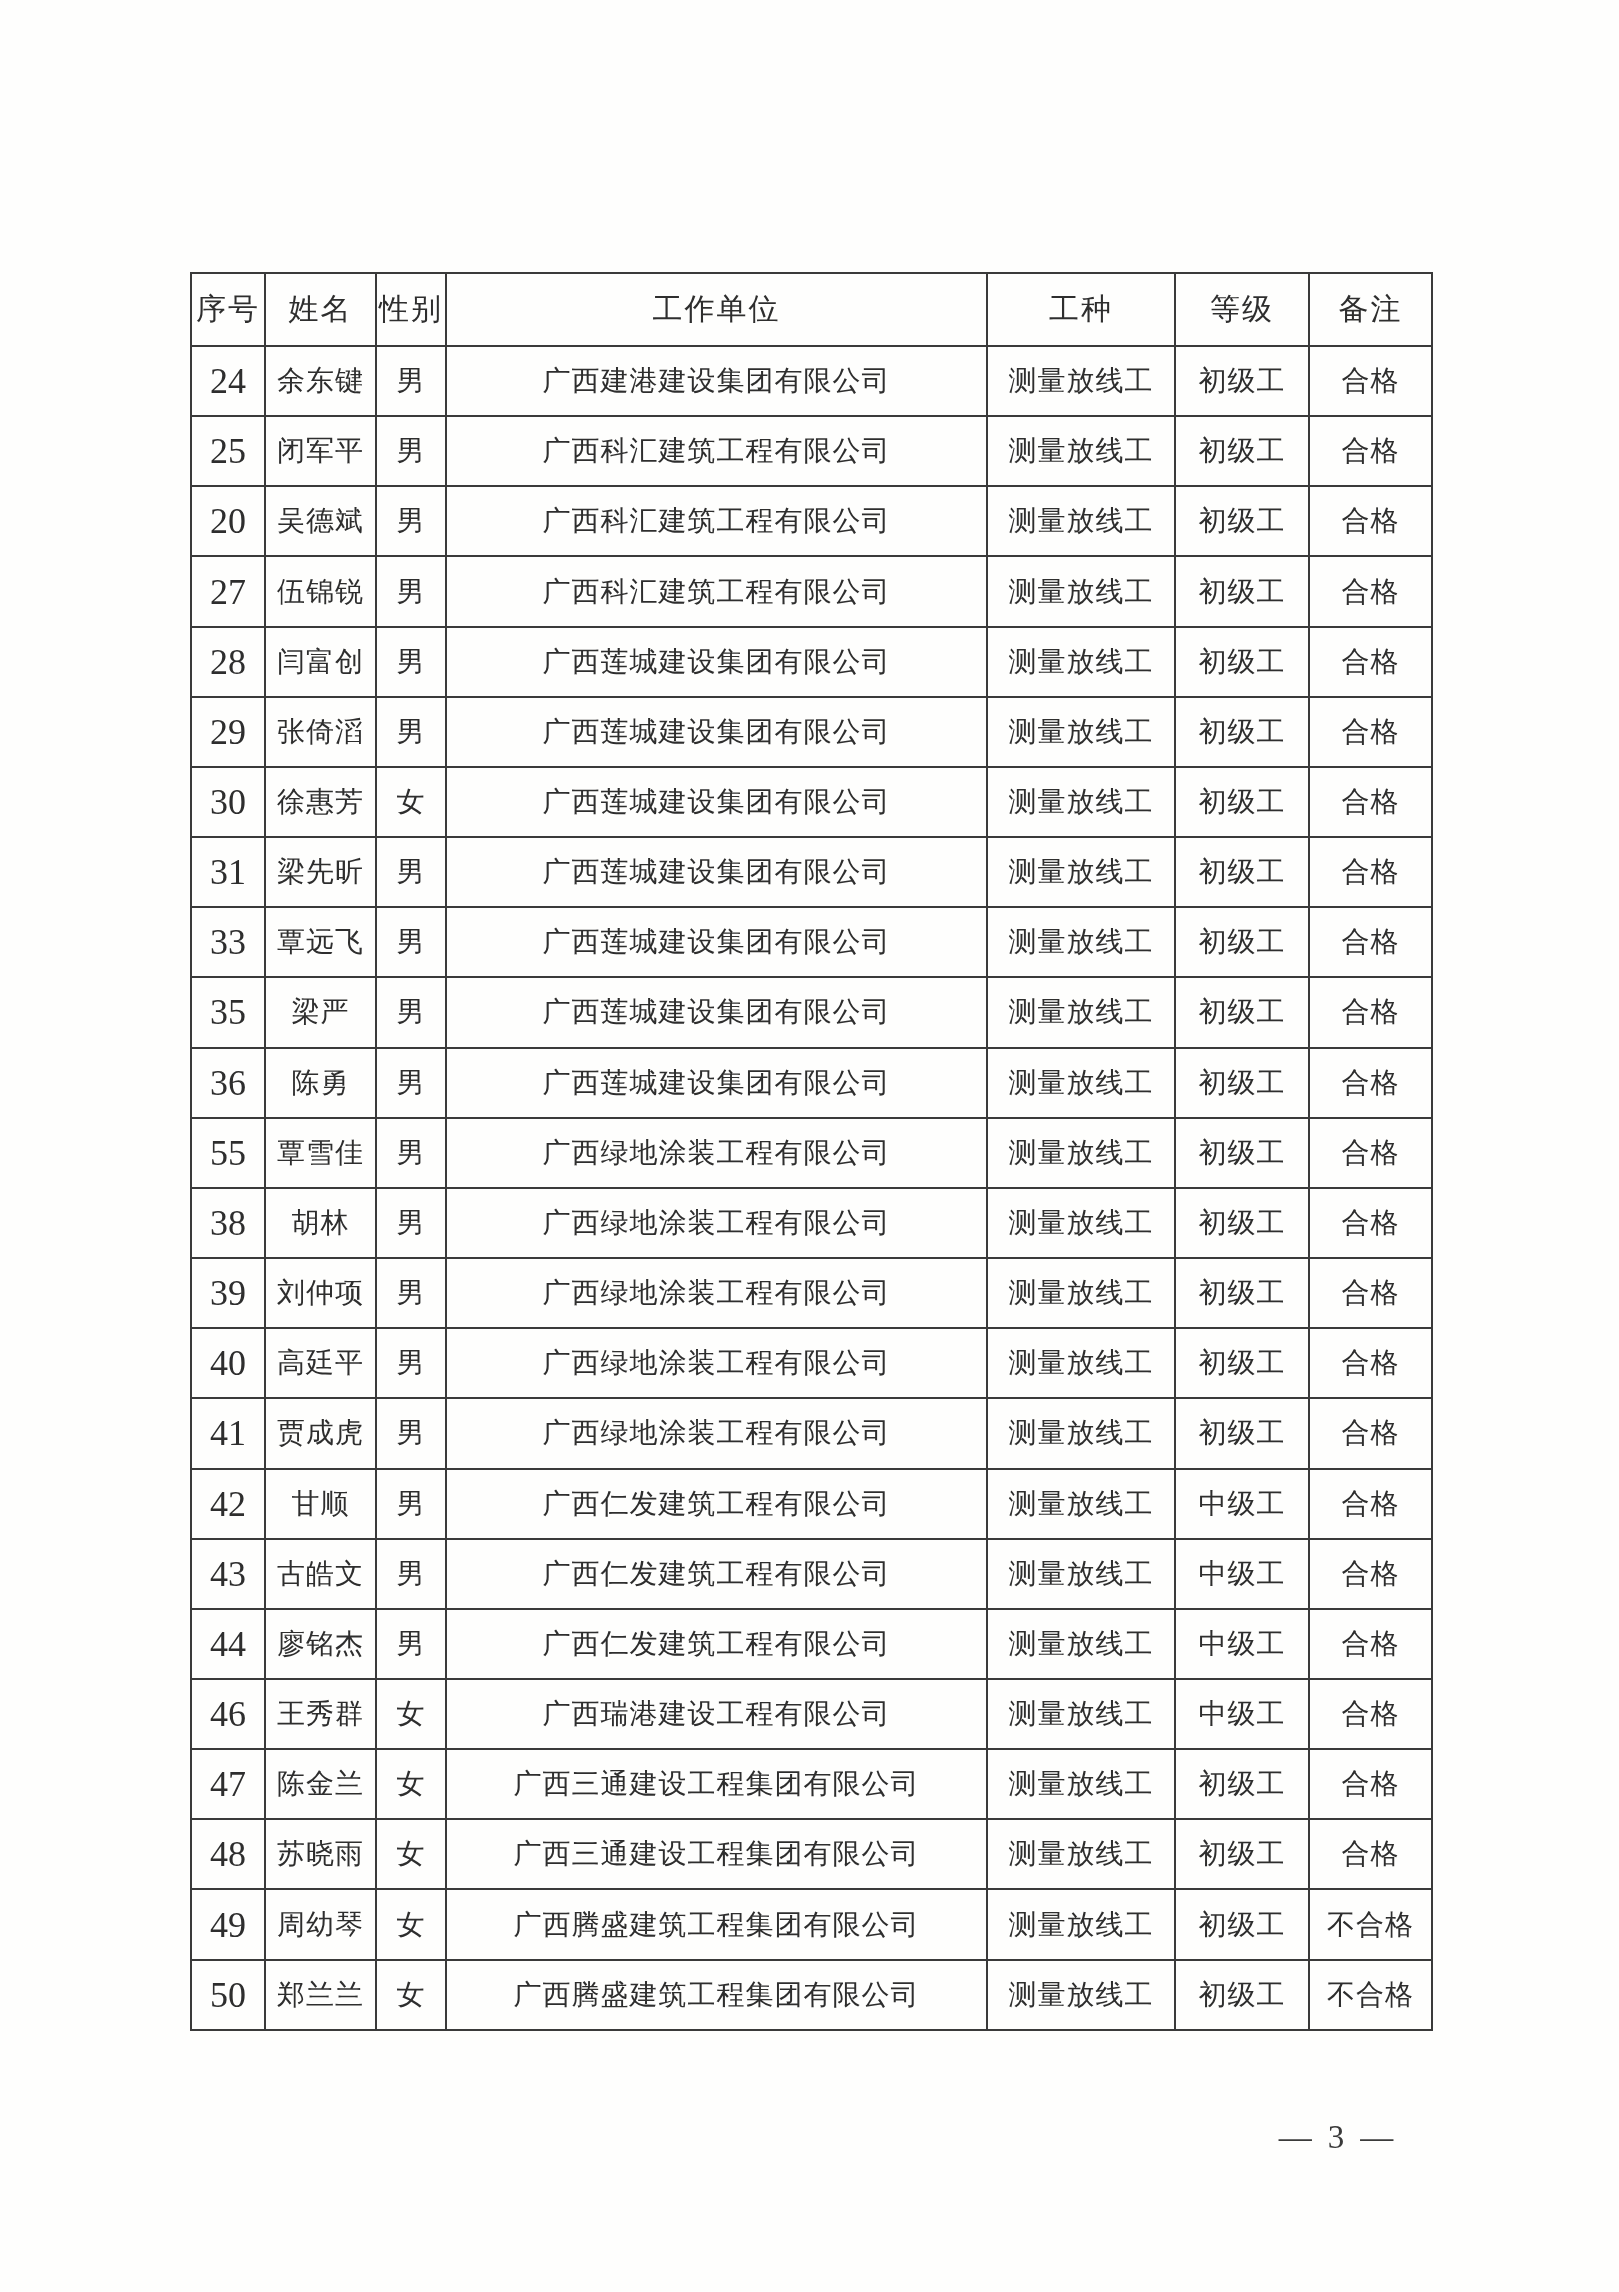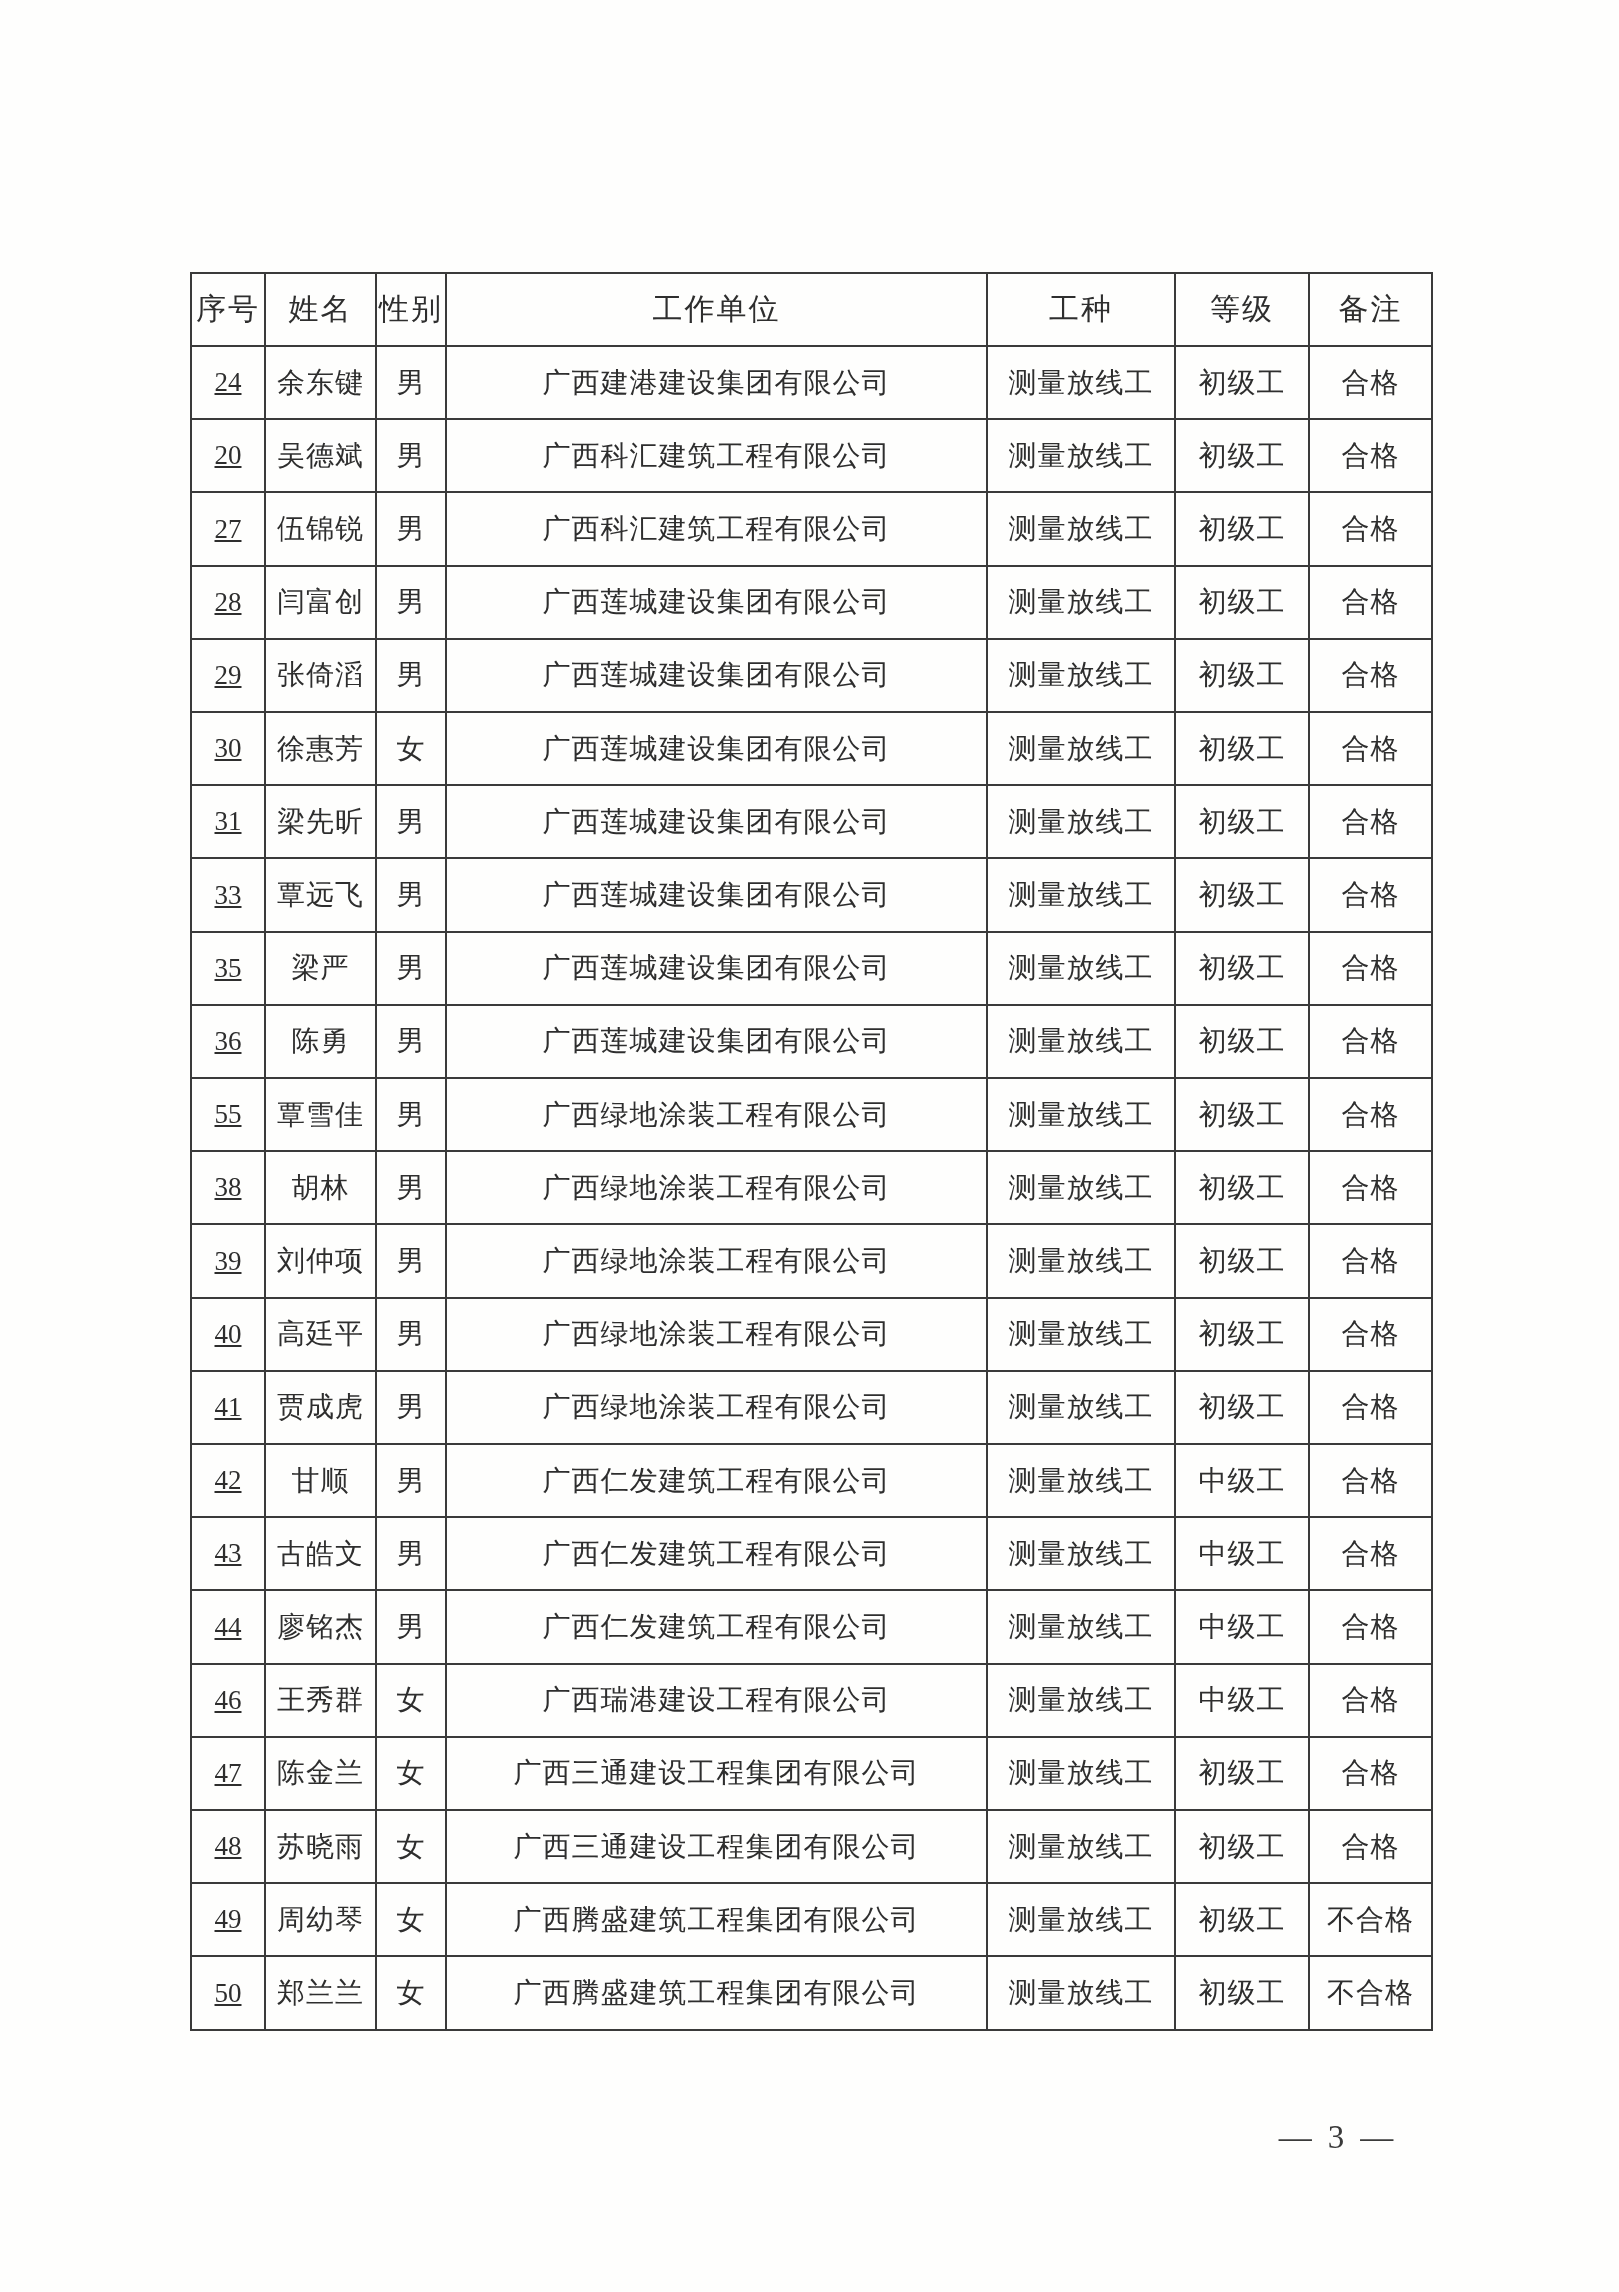--- a/index.html
+++ b/index.html
@@ -40,23 +40,22 @@
     white-space: nowrap;
   }
   table.roster thead tr {
     height: 73px;
   }
   table.roster thead th {
     font-size: 30px;
     letter-spacing: 2px;
   }
   table.roster tbody td.cell-index {
-    font-size: 27px;
+    font-size: 36px;
     letter-spacing: 0;
-    text-decoration: underline;
   }
   .page-number {
     position: absolute;
     left: 1230px;
     top: 2119px;
     width: 216px;
     text-align: center;
     font-size: 33px;
     color: #3a3a3a;
     letter-spacing: 3.9px;
@@ -93,20 +92,29 @@
         <tr>
           <td class="cell-index">24</td>
           <td class="cell-name">余东键</td>
           <td class="cell-gender">男</td>
           <td class="cell-employer">广西建港建设集团有限公司</td>
           <td class="cell-trade">测量放线工</td>
           <td class="cell-grade">初级工</td>
           <td class="cell-remark">合格</td>
         </tr>
         <tr>
+          <td class="cell-index">25</td>
+          <td class="cell-name">闭军平</td>
+          <td class="cell-gender">男</td>
+          <td class="cell-employer">广西科汇建筑工程有限公司</td>
+          <td class="cell-trade">测量放线工</td>
+          <td class="cell-grade">初级工</td>
+          <td class="cell-remark">合格</td>
+        </tr>
+        <tr>
           <td class="cell-index">20</td>
           <td class="cell-name">吴德斌</td>
           <td class="cell-gender">男</td>
           <td class="cell-employer">广西科汇建筑工程有限公司</td>
           <td class="cell-trade">测量放线工</td>
           <td class="cell-grade">初级工</td>
           <td class="cell-remark">合格</td>
         </tr>
         <tr>
           <td class="cell-index">27</td>

